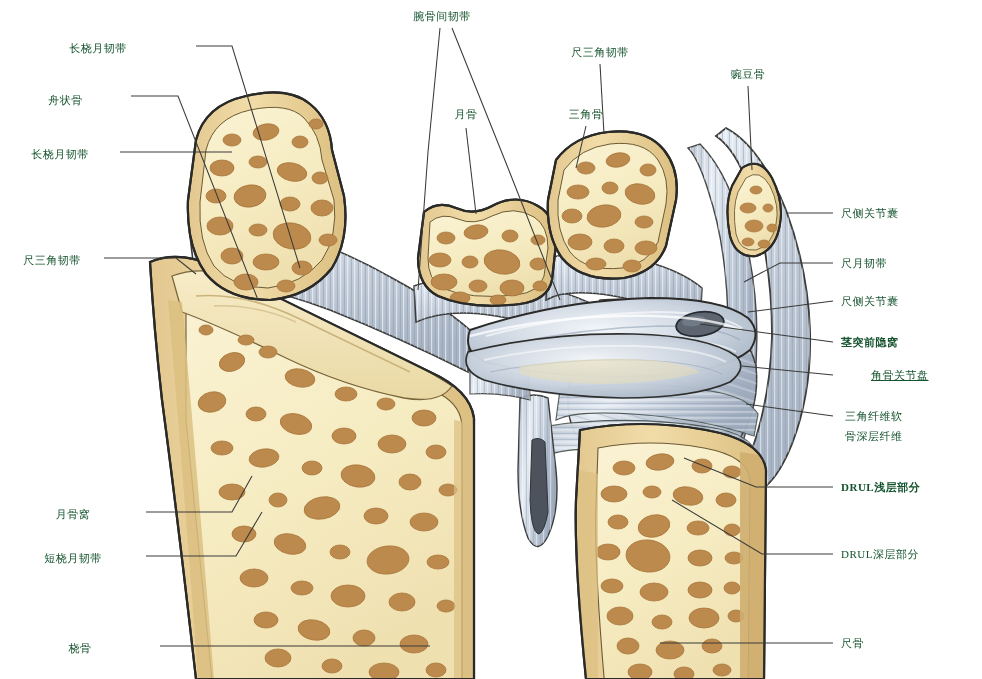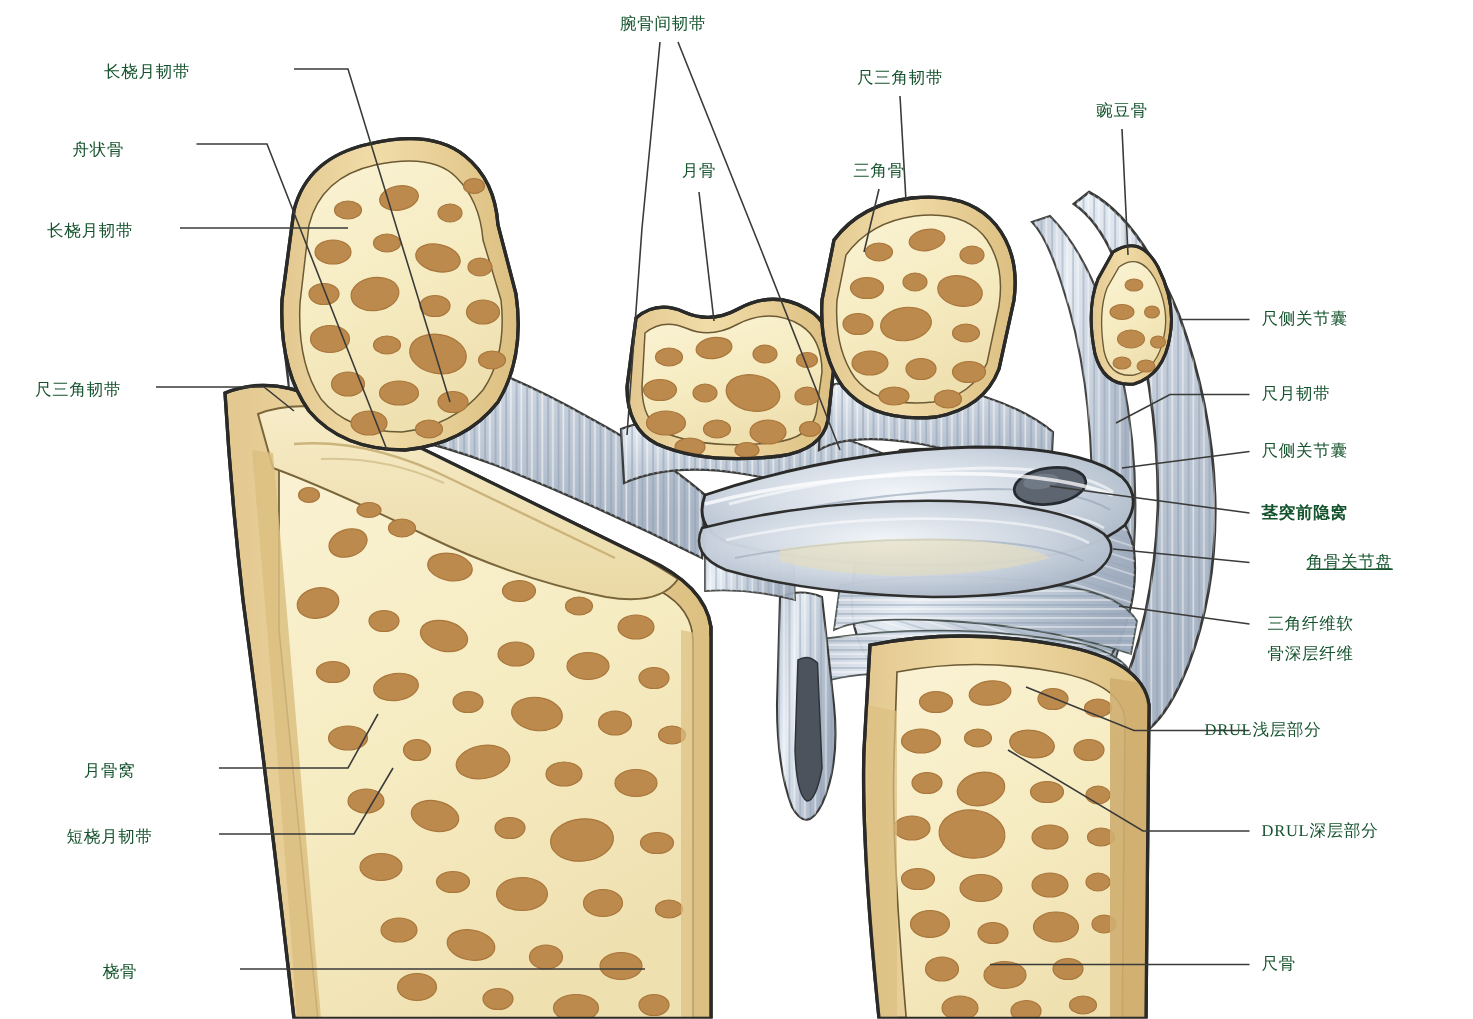--- a/index.html
+++ b/index.html
@@ -429,18 +429,18 @@
 </div>
 
 <div>
   <div class="lbl r" style="left:841px;top:203px;">尺侧关节囊</div>
   <div class="lbl r" style="left:841px;top:253px;">尺月韧带</div>
   <div class="lbl r" style="left:841px;top:291px;">尺侧关节囊</div>
   <div class="lbl r" style="left:841px;top:332px;font-weight:bold;">茎突前隐窝</div>
   <div class="lbl r" style="left:871px;top:365px;text-decoration:underline;">角骨关节盘</div>
   <div class="lbl r" style="left:845px;top:406px;">三角纤维软
 骨深层纤维</div>
-  <div class="lbl r" style="left:803px;top:477px;">DRUL浅层部分</div>
+  <div class="lbl r" style="left:841px;top:477px;font-weight:bold;">DRUL浅层部分</div>
   <div class="lbl r" style="left:841px;top:544px;">DRUL深层部分</div>
   <div class="lbl r" style="left:841px;top:633px;">尺骨</div>
 </div>
 
 </div>
 
 </body></html>

